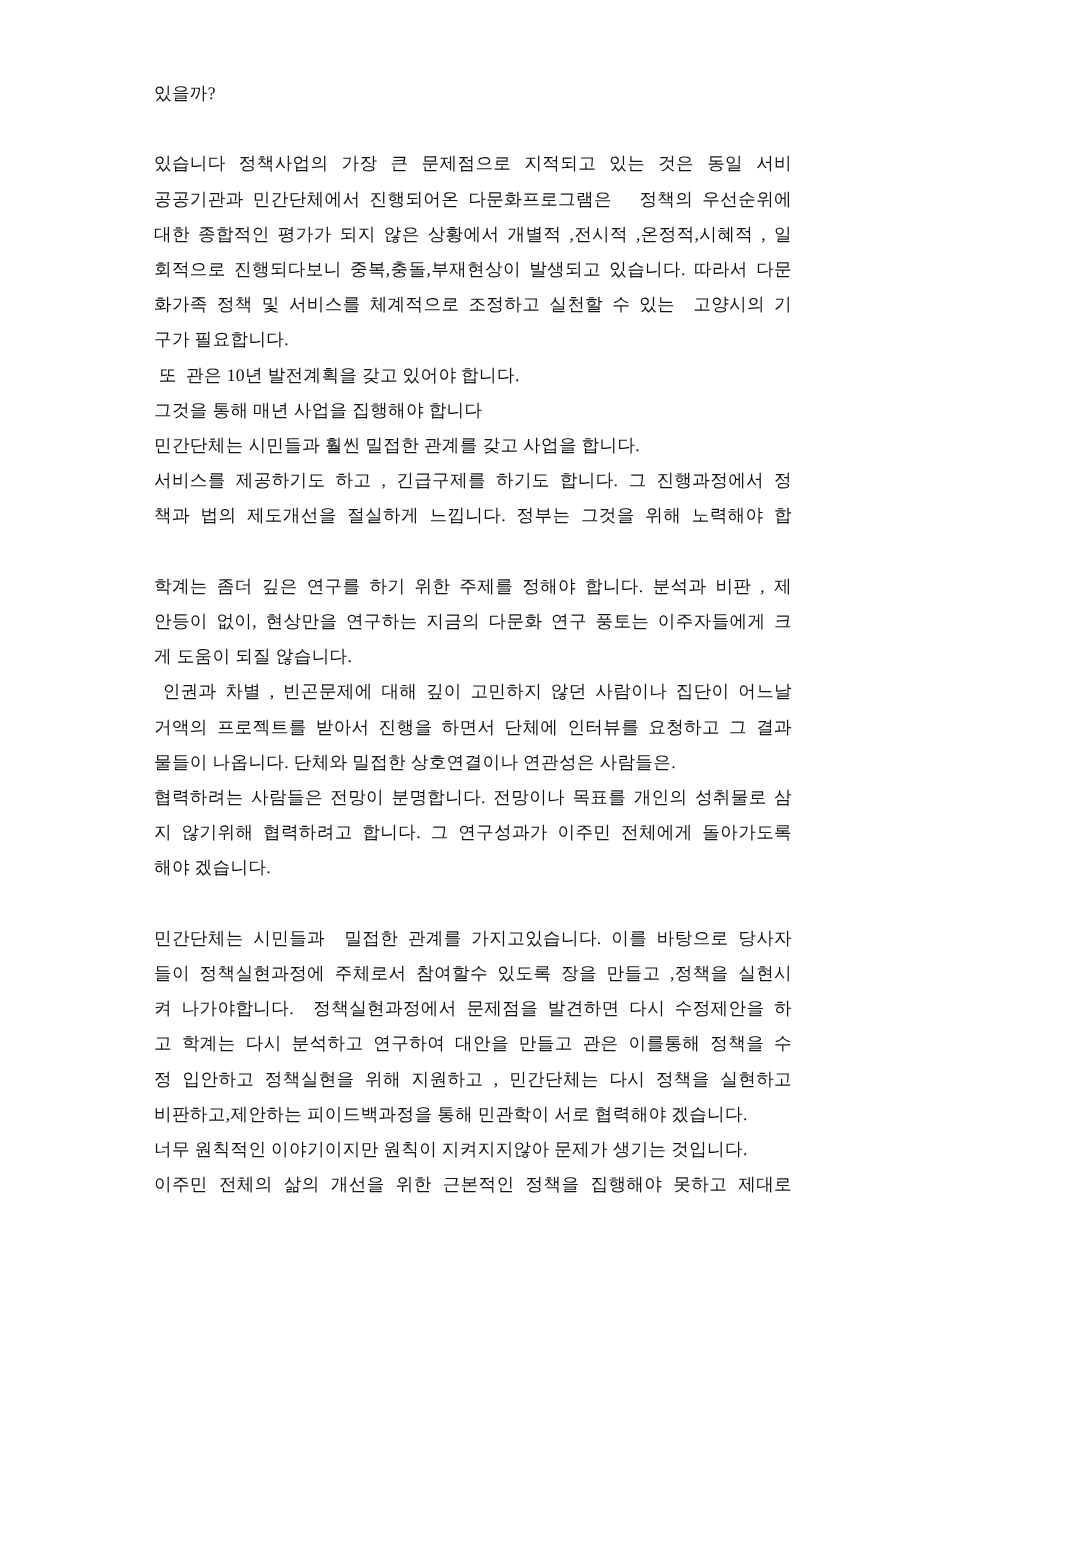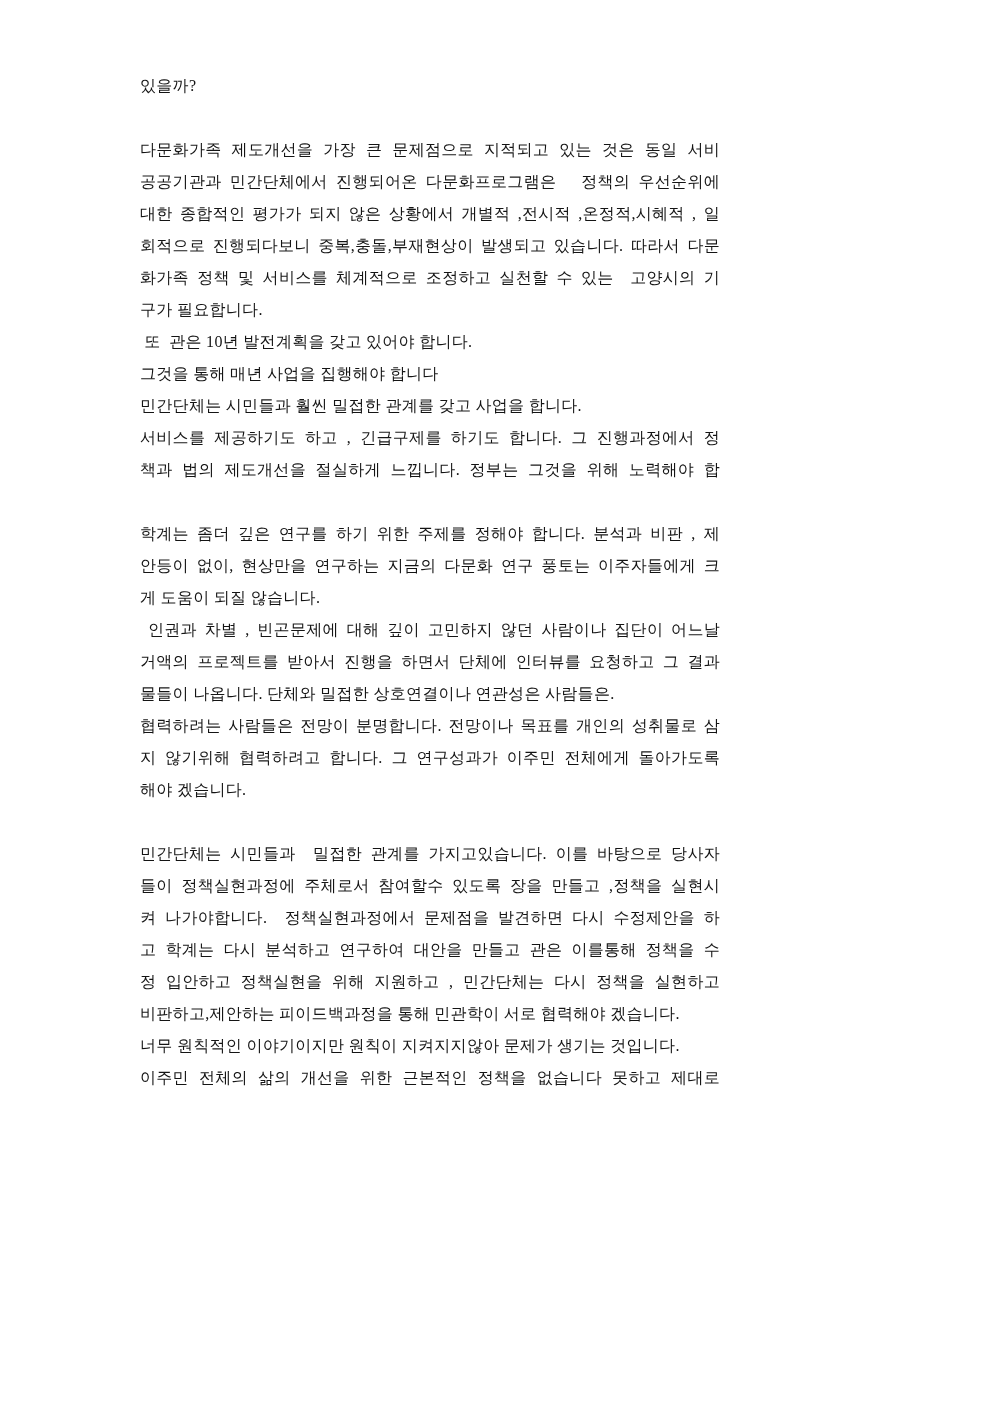--- a/index.html
+++ b/index.html
@@ -43,21 +43,21 @@
     white-space: normal;
   }
 </style>
 </head>
 <body>
 
 <div class="page">
   <div class="doc-body">
       <div class="line">있을까?</div>
       <div class="line blank">&nbsp;</div>
-      <div class="line just">다문화가족 제도개선을 가장 큰 문제점으로 지적되고 있는 것은 동일 서비</div>
+      <div class="line just">있습니다 정책사업의 가장 큰 문제점으로 지적되고 있는 것은 동일 서비</div>
       <div class="line just">공공기관과 민간단체에서 진행되어온 다문화프로그램은 &nbsp; 정책의 우선순위에</div>
       <div class="line just">대한 종합적인 평가가 되지 않은 상황에서 개별적 ,전시적 ,온정적,시혜적 , 일</div>
       <div class="line just">회적으로 진행되다보니 중복,충돌,부재현상이 발생되고 있습니다. 따라서 다문</div>
       <div class="line just">화가족 정책 및 서비스를 체계적으로 조정하고 실천할 수 있는 &nbsp;고양시의 기</div>
       <div class="line">구가 필요합니다.</div>
       <div class="line">&nbsp;또 &nbsp;관은 10년 발전계획을 갖고 있어야 합니다.</div>
       <div class="line">그것을 통해 매년 사업을 집행해야 합니다</div>
       <div class="line">민간단체는 시민들과 훨씬 밀접한 관계를 갖고 사업을 합니다.</div>
       <div class="line just">서비스를 제공하기도 하고 , 긴급구제를 하기도 합니다. 그 진행과정에서 정</div>
       <div class="line just">책과 법의 제도개선을 절실하게 느낍니다. 정부는 그것을 위해 노력해야 합</div>
@@ -72,15 +72,15 @@
       <div class="line just">지 않기위해 협력하려고 합니다. 그 연구성과가 이주민 전체에게 돌아가도록</div>
       <div class="line">해야 겠습니다.</div>
       <div class="line blank">&nbsp;</div>
       <div class="line just">민간단체는 시민들과 &nbsp;밀접한 관계를 가지고있습니다. 이를 바탕으로 당사자</div>
       <div class="line just">들이 정책실현과정에 주체로서 참여할수 있도록 장을 만들고 ,정책을 실현시</div>
       <div class="line just">켜 나가야합니다. &nbsp;정책실현과정에서 문제점을 발견하면 다시 수정제안을 하</div>
       <div class="line just">고 학계는 다시 분석하고 연구하여 대안을 만들고 관은 이를통해 정책을 수</div>
       <div class="line just">정 입안하고 정책실현을 위해 지원하고 , 민간단체는 다시 정책을 실현하고</div>
       <div class="line">비판하고,제안하는 피이드백과정을 통해 민관학이 서로 협력해야 겠습니다.</div>
       <div class="line">너무 원칙적인 이야기이지만 원칙이 지켜지지않아 문제가 생기는 것입니다.</div>
-      <div class="line just">이주민 전체의 삶의 개선을 위한 근본적인 정책을 없습니다 못하고 제대로</div>
+      <div class="line just">이주민 전체의 삶의 개선을 위한 근본적인 정책을 집행해야 못하고 제대로</div>
     </div>
 </div>
 
 </body></html>

